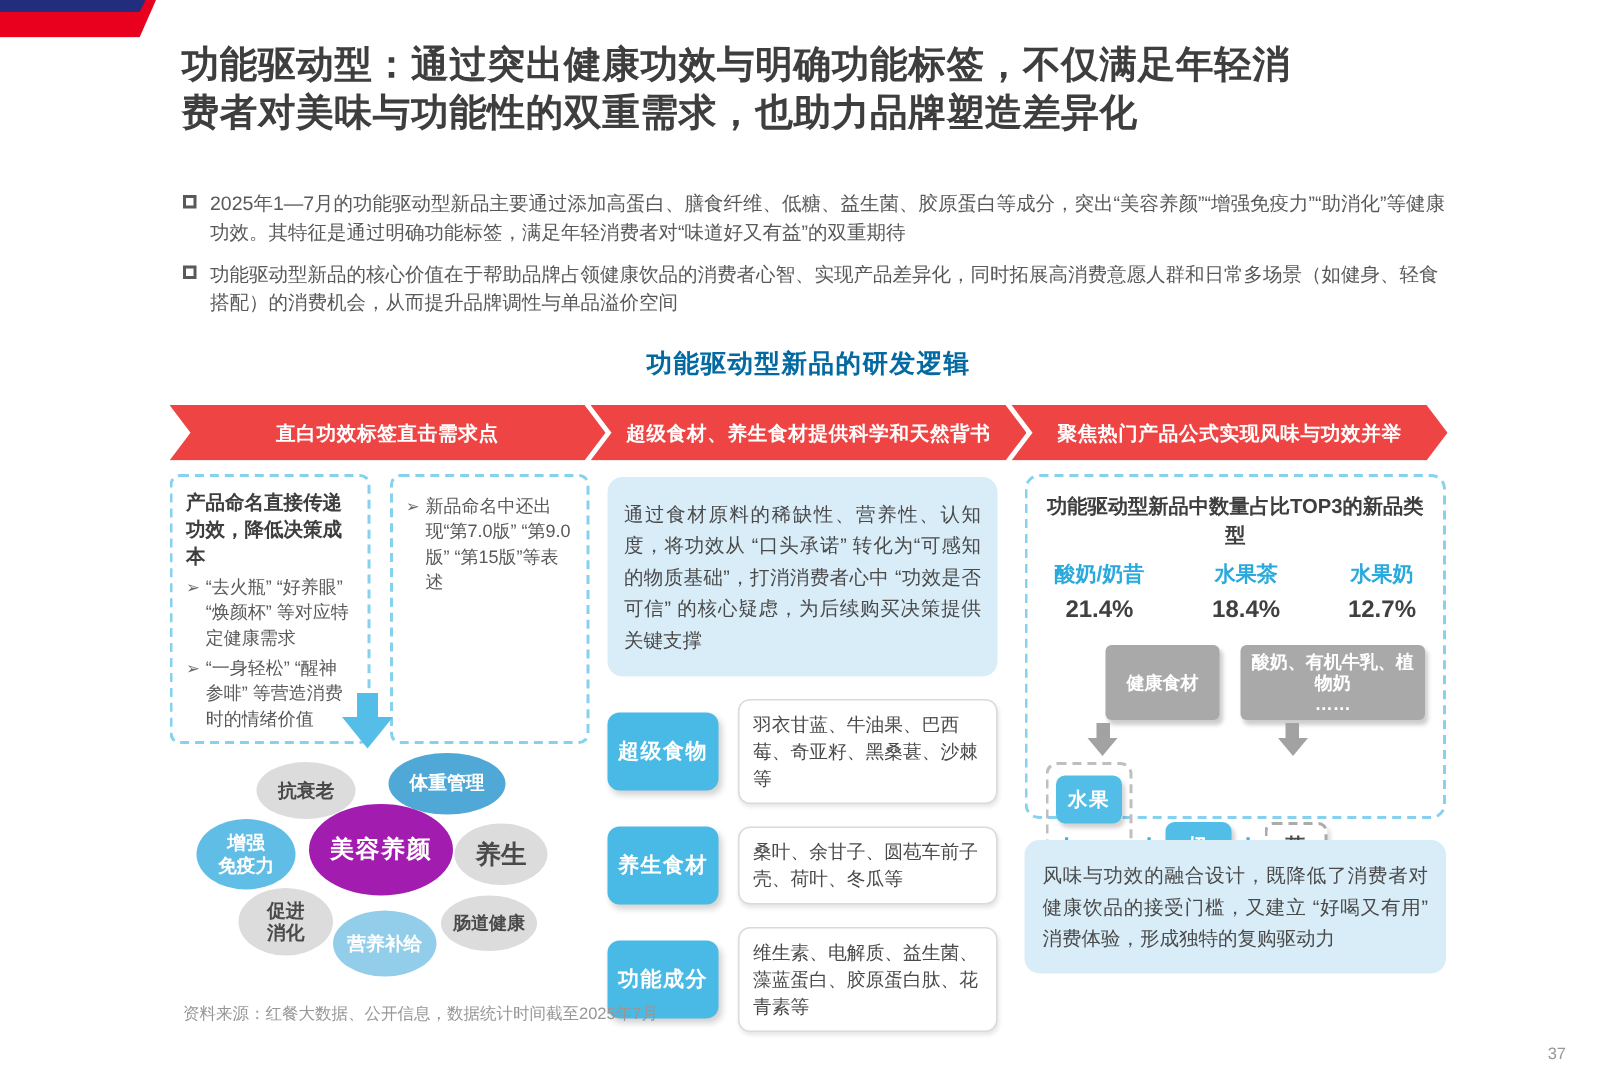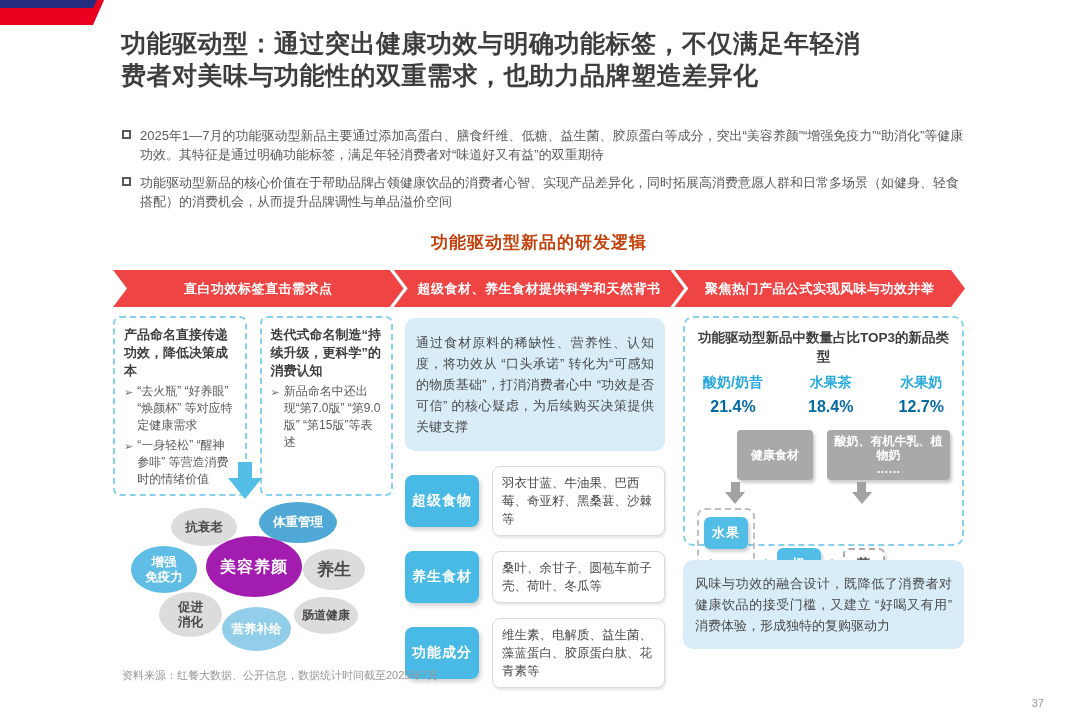--- a/index.html
+++ b/index.html
@@ -31,21 +31,21 @@
   
   .bullets { position:absolute; left:122px; top:126px; width:845px; }
   .bullet { display:flex; gap:9px; margin-bottom:9px; font-size:13px; line-height:19px; color:#595959; }
   .bullet .sq {
     flex:0 0 auto; width:9px; height:9px; margin-top:4px;
     border:2px solid #595959; background:#fff;
   }
   
   .diagram-title {
     position:absolute; left:113px; top:231px; width:852px;
-    text-align:center; font-size:17px; font-weight:bold; color:#c2410c;
+    text-align:center; font-size:17px; font-weight:bold; color:#0369a1;
     letter-spacing:1px;
   }
   
   .banners { position:absolute; left:113px; top:270px; width:852px; height:37px; display:flex; }
   .banner {
     flex:1; height:37px; background:#ef4444; color:#fff;
     font-size:13px; font-weight:bold; letter-spacing:.5px;
     display:flex; align-items:center; justify-content:center;
     clip-path:polygon(0 0,calc(100% - 14px) 0,100% 50%,calc(100% - 14px) 100%,0 100%,14px 50%);
   }
@@ -109,21 +109,21 @@
   .right-panel {
     position:absolute; left:683px; top:316px; width:281px; height:230px;
     border:2px dashed #86D2EE; border-radius:10px; background:#fff;
     padding:10px 12px 8px;
   }
   .top3-title {
     text-align:center; font-size:13.5px; line-height:19px; font-weight:bold; color:#3E3E3E;
   }
   .stats { display:flex; justify-content:space-between; padding:8px 6px 0; text-align:center; }
   .stat .name  { font-size:14px; font-weight:bold; color:#2AA9DD; }
-  .stat .value { font-size:16px; font-weight:bold; color:#0369a1; margin-top:6px; }
+  .stat .value { font-size:16px; font-weight:bold; color:#404040; margin-top:6px; }
   .sources { display:flex; gap:14px; margin-top:14px;padding-left:40px; }
   .src-box {
     background:#A9A9A9; color:#fff; font-size:12px; font-weight:bold;
     border-radius:4px; padding:4px 4px; text-align:center; white-space:pre-line;
     line-height:14px; display:flex; align-items:center; justify-content:center;
     box-shadow:2px 3px 3px rgba(0,0,0,.20);
   }
   .src-1 { flex:0 0 76px; min-height:34px; }
   .src-2 { flex:1; min-height:34px; }
   .gray-arrows { display:flex; margin-top:2px; height:24px; }
@@ -197,21 +197,20 @@
     <div class="dash-item">
       <span class="mk">➢</span>
       <span>“去火瓶” “好养眼” “焕颜杯” 等对应特定健康需求</span>
     </div>
     <div class="dash-item">
       <span class="mk">➢</span>
       <span>“一身轻松” “醒神参啡” 等营造消费时的情绪价值</span>
     </div>
   </div>
   <div class="dash-box">
-    <h4>迭代式命名制造“持续升级，更科学”的消费认知</h4>
     <div class="dash-item">
       <span class="mk">➢</span>
       <span>新品命名中还出现“第7.0版” “第9.0版” “第15版”等表述</span>
     </div>
   </div>
 </div>
 
 <div class="big-arrow">
   <div class="stem"></div>
   <div class="head"></div>

